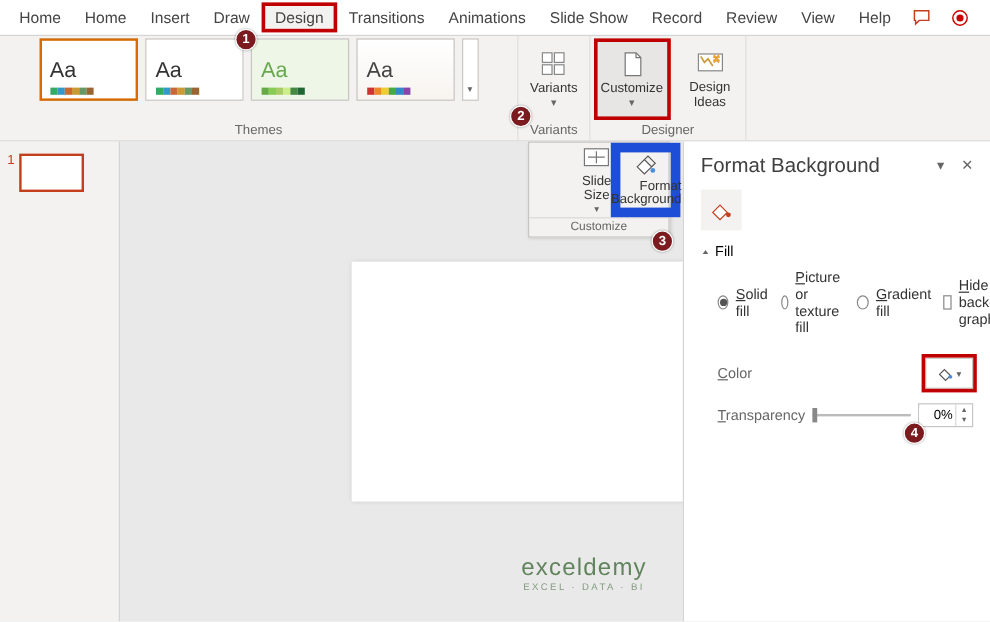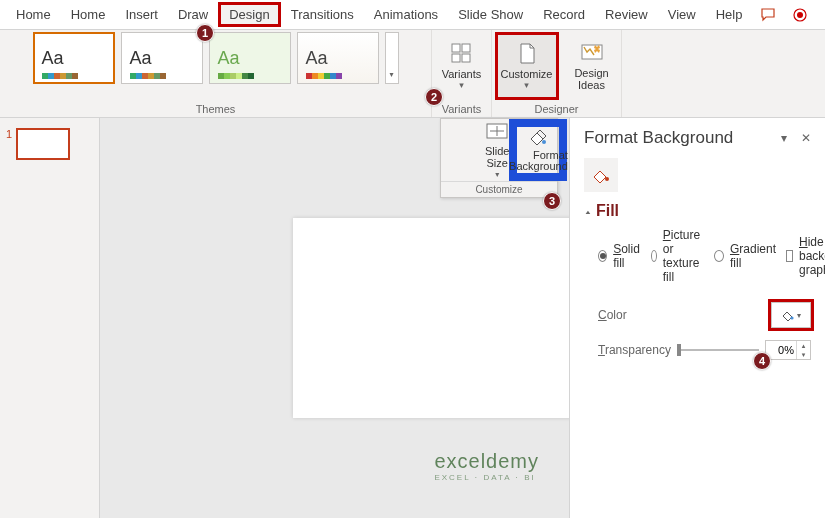--- a/index.html
+++ b/index.html
@@ -47,21 +47,21 @@
   .customize-pop .cell.highlight { border:8px solid #1d4ed8; width:58px; height:62px;text-align:right; }
   .customize-pop .ftr { text-align:center; font-size:10px; color:#666; border-top:1px solid #d9d9d9; padding:2px 0; }
 
   
   .pane { position:absolute; right:0; top:118px; width:256px; height:400px; background:#fff; border-left:1px solid #d4d4d4; padding:10px 14px; }
   .pane-head { display:flex; align-items:center; justify-content:space-between; }
   .pane-title { font-size:17px; color:#404040; }
   .pane-head .ctrls { display:flex; gap:14px; color:#666; cursor:pointer; }
   .pane-icon { width:34px; height:34px; margin:10px 0; background:#f3f2f1; display:flex; align-items:center; justify-content:center; border:1px solid transparent; }
   .pane-section { margin-top:6px; }
-  .sec-title { font-size:16px; color:#7f1d1d; font-weight:700; cursor:pointer; }
+  .sec-title { font-size:12px; color:#000000; font-weight:400; cursor:pointer; }
   .sec-title::before { content:"▲"; font-size:8px; color:#666; margin-right:4px; display:inline-block; transform:translateY(-1px) scaleY(.7);}
   .opts { padding:8px 0 4px 14px; display:flex; flex-direction:row; gap:8px; font-size:12px; color:#333;}
   .opt { display:flex; align-items:center; gap:6px; cursor:pointer;}
   .radio { width:12px; height:12px; border:1px solid #888; border-radius:50%; display:inline-flex; align-items:center; justify-content:center;}
   .radio.checked::after{content:"";width:6px;height:6px;background:#555;border-radius:50%;}
   .chk { width:12px; height:12px; border:1px solid #888;}
   .u { text-decoration:underline; }
   .color-row { display:flex; align-items:center; justify-content:space-between; margin-top:14px; padding-left:14px;}
   .color-btn { width:40px; height:26px; border:1px solid #c8c6c4; display:flex; align-items:center; justify-content:center; gap:2px; cursor:pointer; }
   .color-btn.highlight { outline:3px solid #C00000; }
@@ -70,21 +70,21 @@
   .slider .track{position:absolute;top:6px;left:0;right:0;height:2px;background:#bbb;}
   .slider .thumb{position:absolute;top:1px;left:0;width:4px;height:12px;background:#888;}
   .spin { width:46px; height:20px; border:1px solid #c8c6c4; display:flex; align-items:center;}
   .spin input{ width:30px; border:none; font-size:11px; text-align:right; padding-right:2px; outline:none;}
   .spin .arrows{width:14px;display:flex;flex-direction:column;border-left:1px solid #d9d9d9;}
   .spin .arrows span{font-size:7px;line-height:9px;text-align:center;color:#666;cursor:pointer;}
 
   
   .badge { position:absolute; width:18px; height:18px; border-radius:50%; background:#7B1B1F; color:#fff; font-size:11px; font-weight:bold; display:flex; align-items:center; justify-content:center; border:1px solid #fff; box-shadow:0 0 2px rgba(0,0,0,.4); z-index:50;}
 
-  .watermark { position:absolute; right:286px; bottom:36px; text-align:left; color:#3f6b3a; opacity:.8; font-family: 'Segoe Script', cursive;}
+  .watermark { position:absolute; right:286px; bottom:24px; text-align:center; color:#3f6b3a; opacity:.8; font-family: 'Segoe Script', cursive;}
   .watermark .w1{font-size:20px; letter-spacing:1px;}
   .watermark .w2{font-size:8px; letter-spacing:2px; color:#6a8a66;}
 
   svg { display:block; }
 </style>
 </head>
 <body>
 
 <div class="tabs">
   <div class="tab">Home</div>

